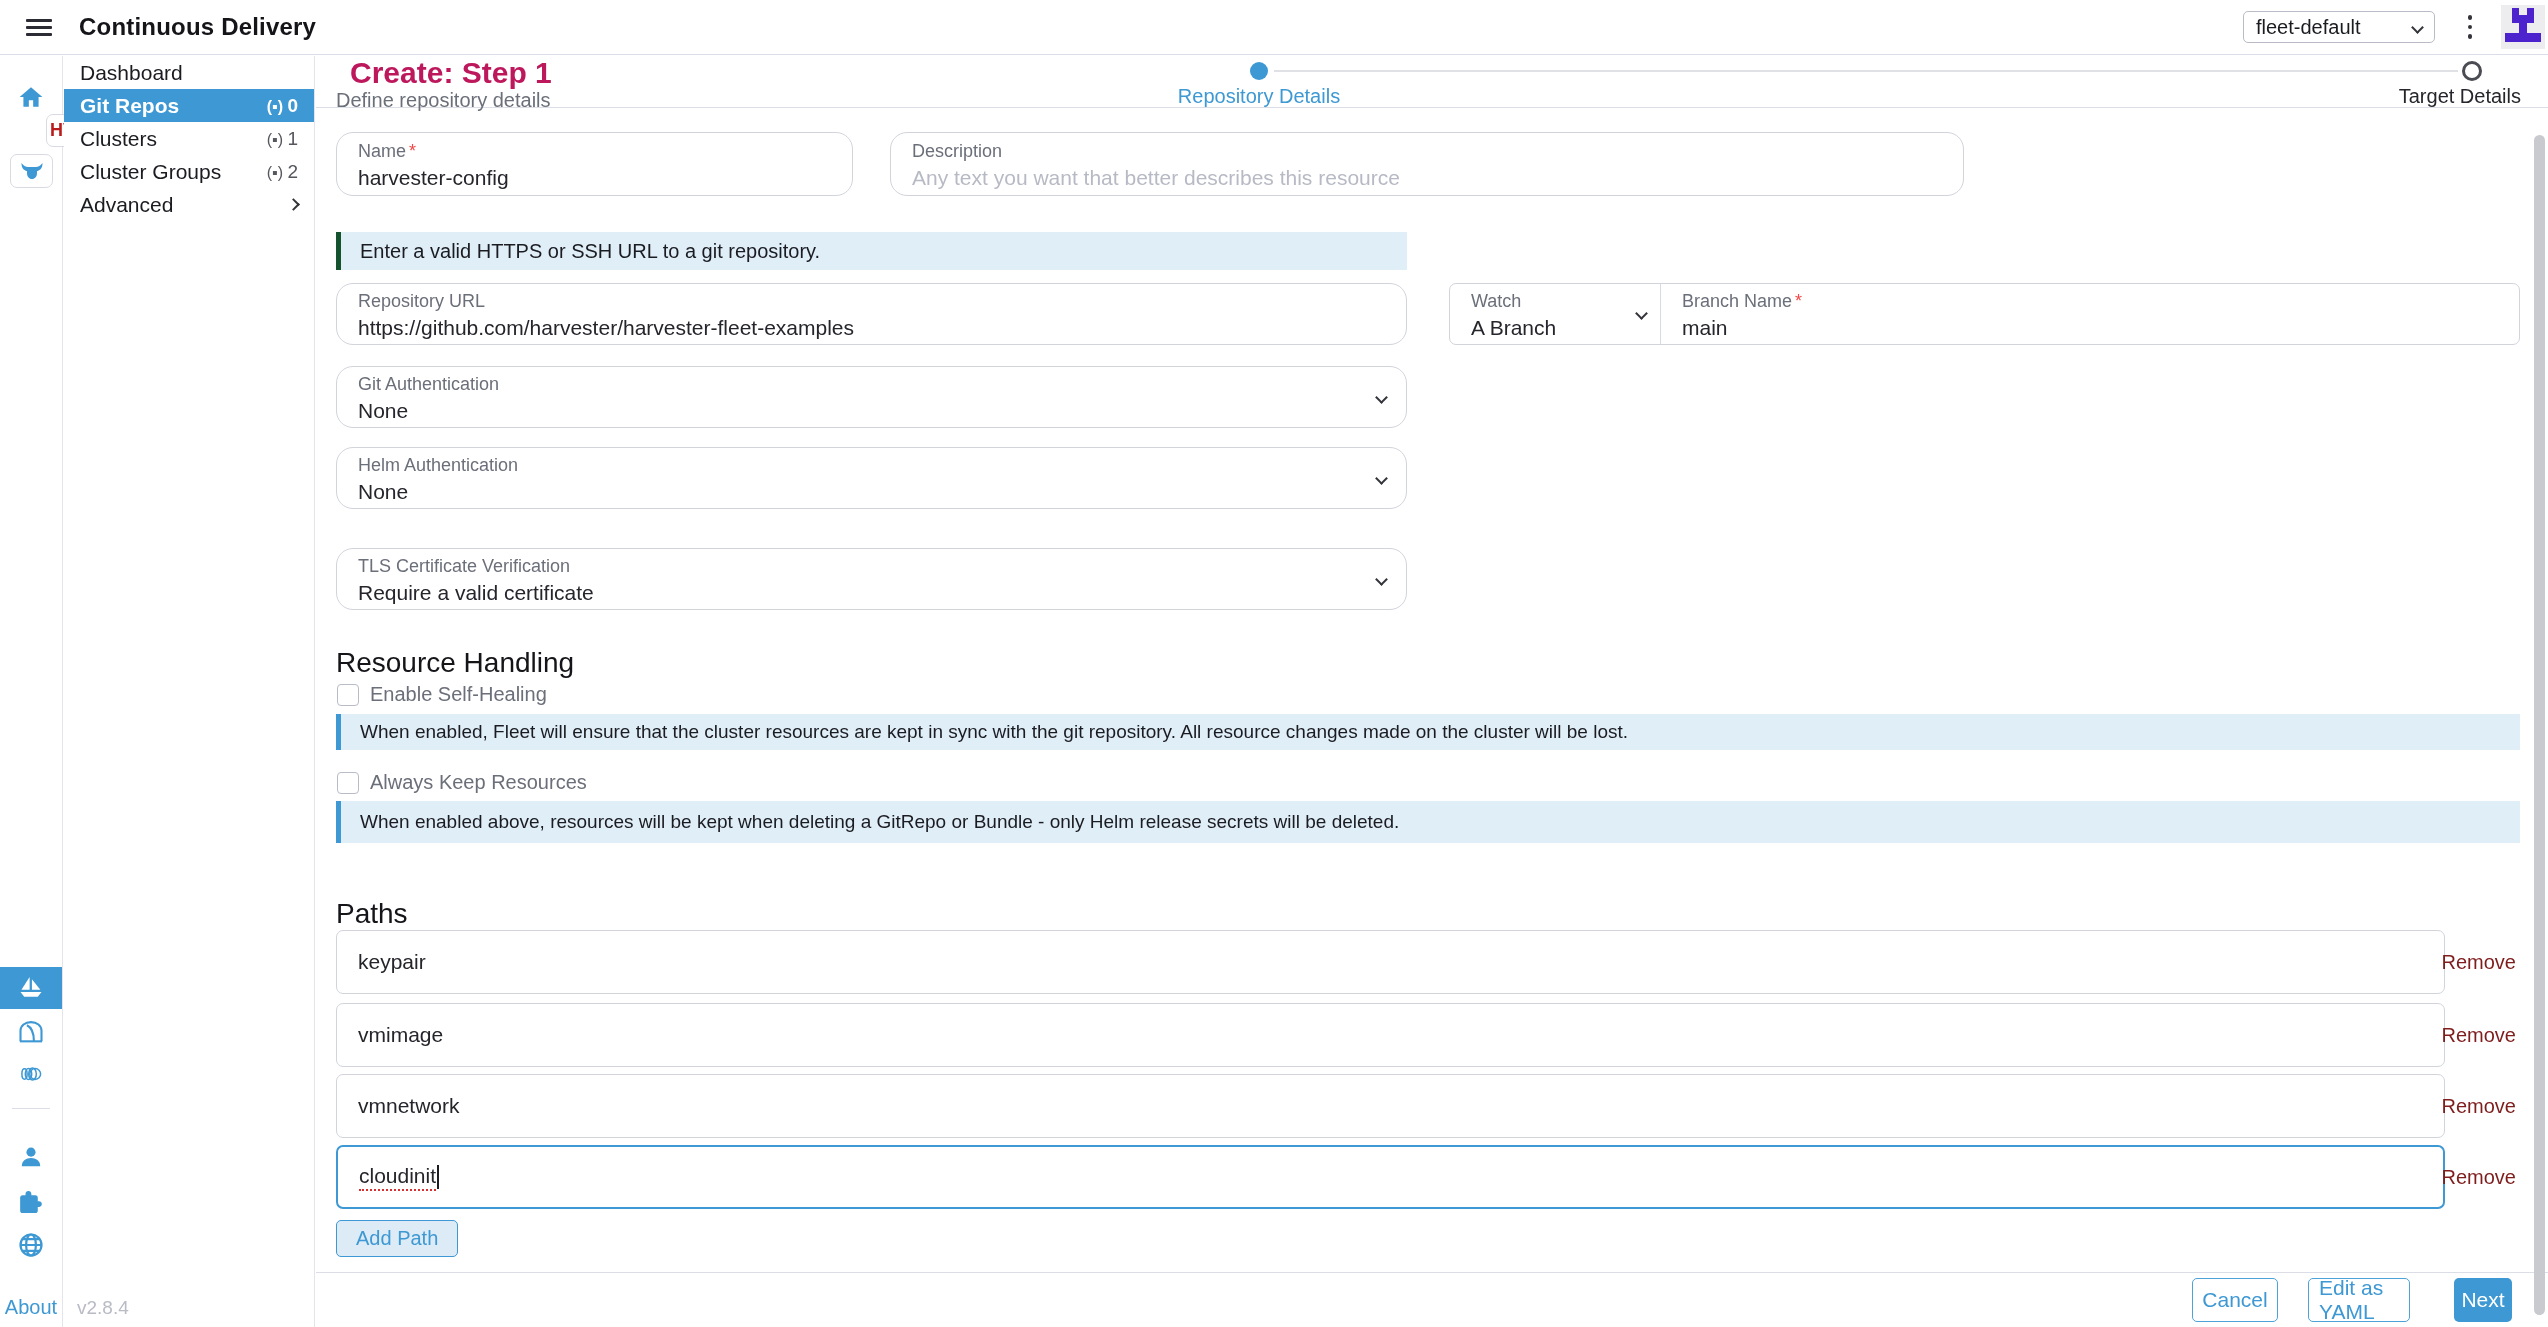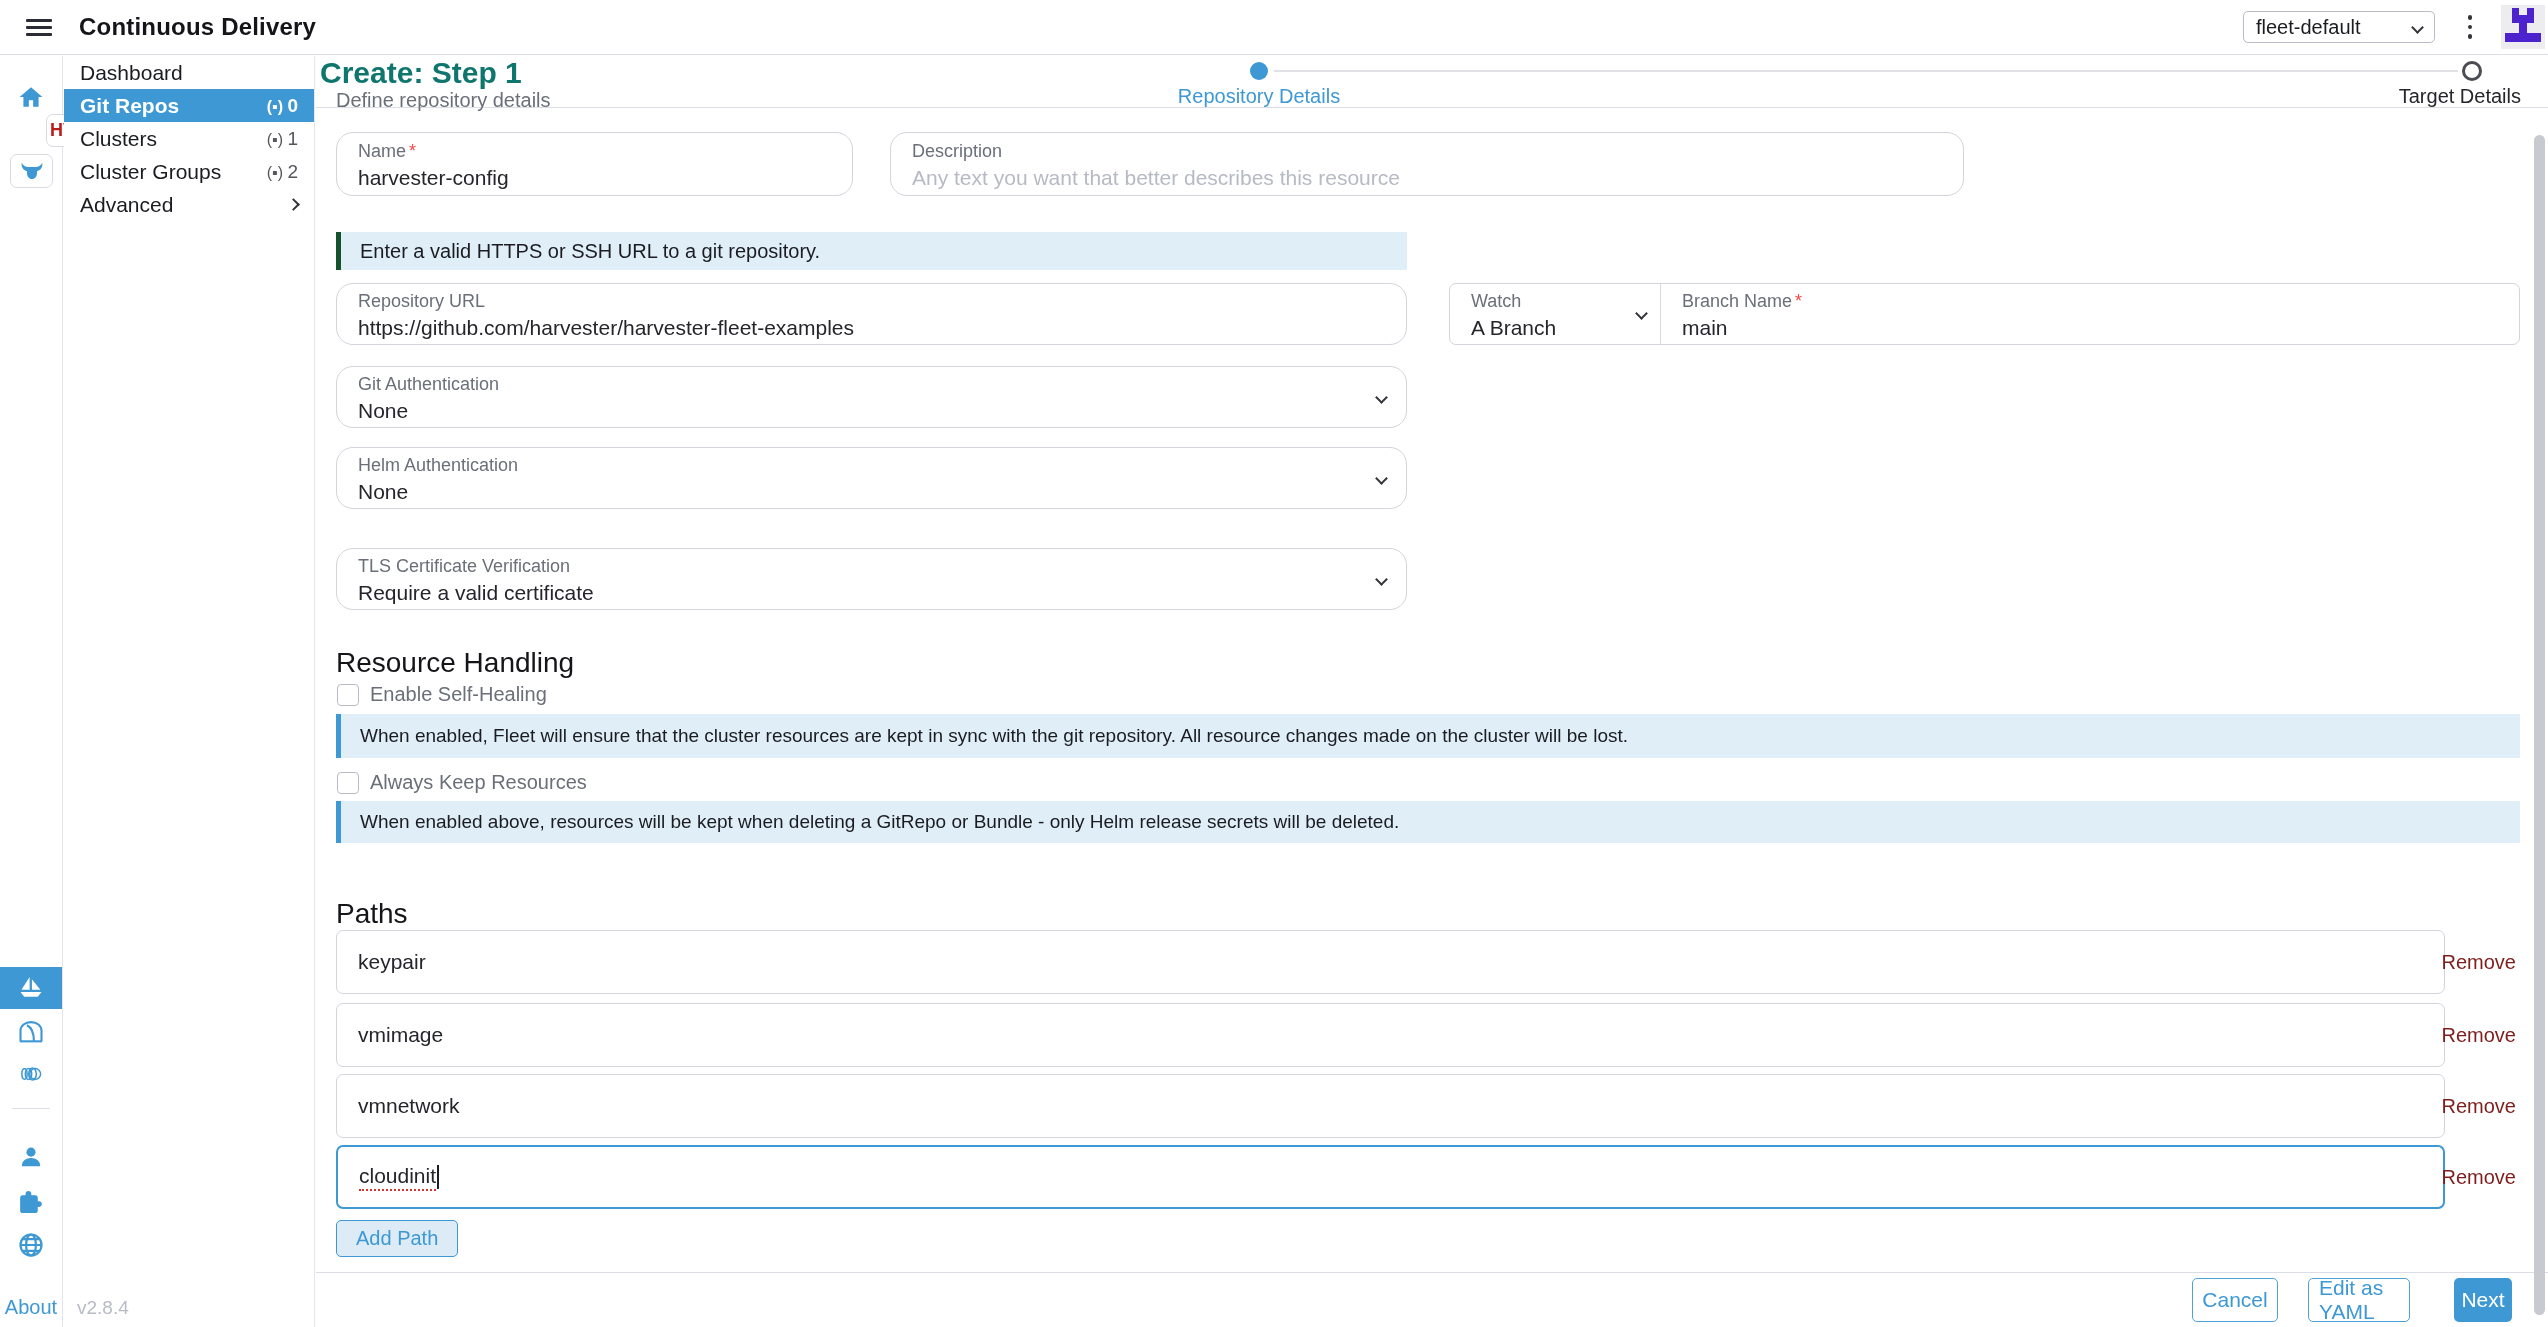--- a/index.html
+++ b/index.html
@@ -53,21 +53,21 @@
   .nav-item.active{ background:#3d98d3; color:#fff; font-weight:bold; }
   .nav-item.active .count{ color:#fff; }
   .nav-chev-right{ margin-left:auto; width:9px; height:9px; border-right:2px solid #33343a;
     border-bottom:2px solid #33343a; transform:rotate(-45deg);}
   .version{ position:absolute; left:13px; bottom:8px; font-size:19px; color:#b9bbc5;}
 
   
   .main{ position:absolute; top:56px; left:316px; width:2232px; height:1271px; background:#fff;}
 
   .pagehead{ position:relative; height:52px; border-bottom:1px solid #dcdee7;}
-  .pagehead h1{ position:absolute; left:4px; top:0px; margin:0; font-size:30px; font-weight:bold; color:#0f766e;}
+  .pagehead h1{ position:absolute; left:34px; top:0px; margin:0; font-size:30px; font-weight:bold; color:#be185d;}
   .pagehead .subtitle{ position:absolute; left:20px; top:33px; font-size:20px; color:#6b6f79;}
   .step-dot{ position:absolute; left:934px; top:6px; width:18px; height:18px; border-radius:50%; background:#3d98d3;}
   .step-line{ position:absolute; left:958px; top:14px; width:1184px; height:2px; background:#e0e1e7;}
   .step-circle{ position:absolute; left:2146px; top:5px; width:20px; height:20px; border-radius:50%;
     border:3px solid #4b4c53; background:#fff;}
   .step-label-1{ position:absolute; left:848px; top:29px; width:190px; text-align:center;
     font-size:20px; color:#3d98d3; cursor:pointer;}
   .step-label-2{ position:absolute; right:27px; top:29px; font-size:20px; color:#25252c; cursor:pointer;}
 
   .content{ position:absolute; top:53px; left:0; width:2232px; height:1163px; }
@@ -106,21 +106,21 @@
   .h-paths{ top:789px; }
 
   .chk-row{ position:absolute; left:21px; display:flex; align-items:center; gap:11px; cursor:pointer;}
   .chk-self{ top:574px; }
   .chk-keep{ top:662px; }
   .checkbox{ width:22px; height:22px; border:1px solid #b9bcc6; border-radius:4px; background:#fff;}
   .chk-row label{ font-size:20px; color:#6b6f79; cursor:pointer;}
 
   .infobanner{ position:absolute; left:20px; width:2184px; background:#e0eef8;
     border-left:5px solid #3d98d3; display:flex; align-items:center;}
-  .info-1{ top:605px; height:44px; }
+  .info-1{ top:605px; height:36px; }
   .info-2{ top:692px; height:42px; }
   .infobanner span{ margin-left:19px; font-size:19px; color:#1b1c21;}
 
   .path-row{ position:absolute; left:20px; width:2184px; height:64px; }
   .path-input{ position:absolute; left:0; top:0; width:2109px; height:64px;
     border:1px solid #d2d4dc; border-radius:7px; background:#fff;
     display:flex; align-items:center; padding-left:21px; font-size:21px; color:#25252c; cursor:text;}
   .path-row.focused .path-input{ border:2px solid #3d98d3; }
   .row-keypair{ top:821px; } .row-vmimage{ top:894px; } .row-vmnetwork{ top:965px; } .row-cloudinit{ top:1036px; }
   .remove-link{ position:absolute; right:4px; top:50%; transform:translateY(-50%);

